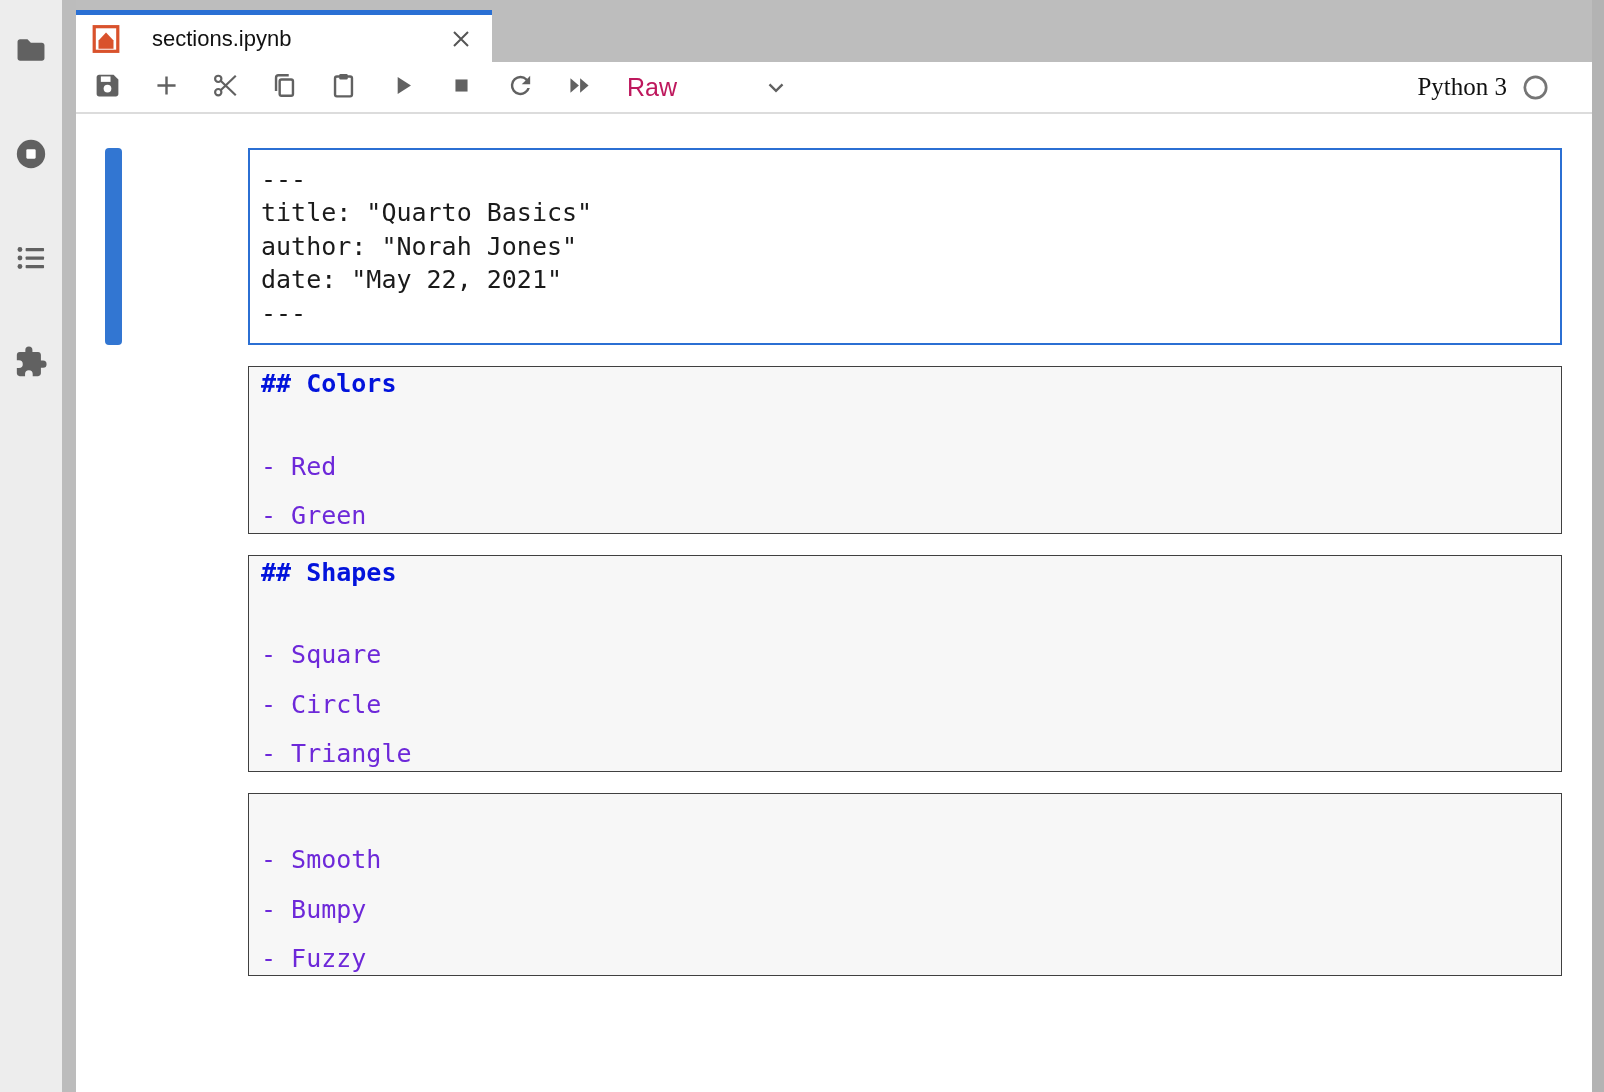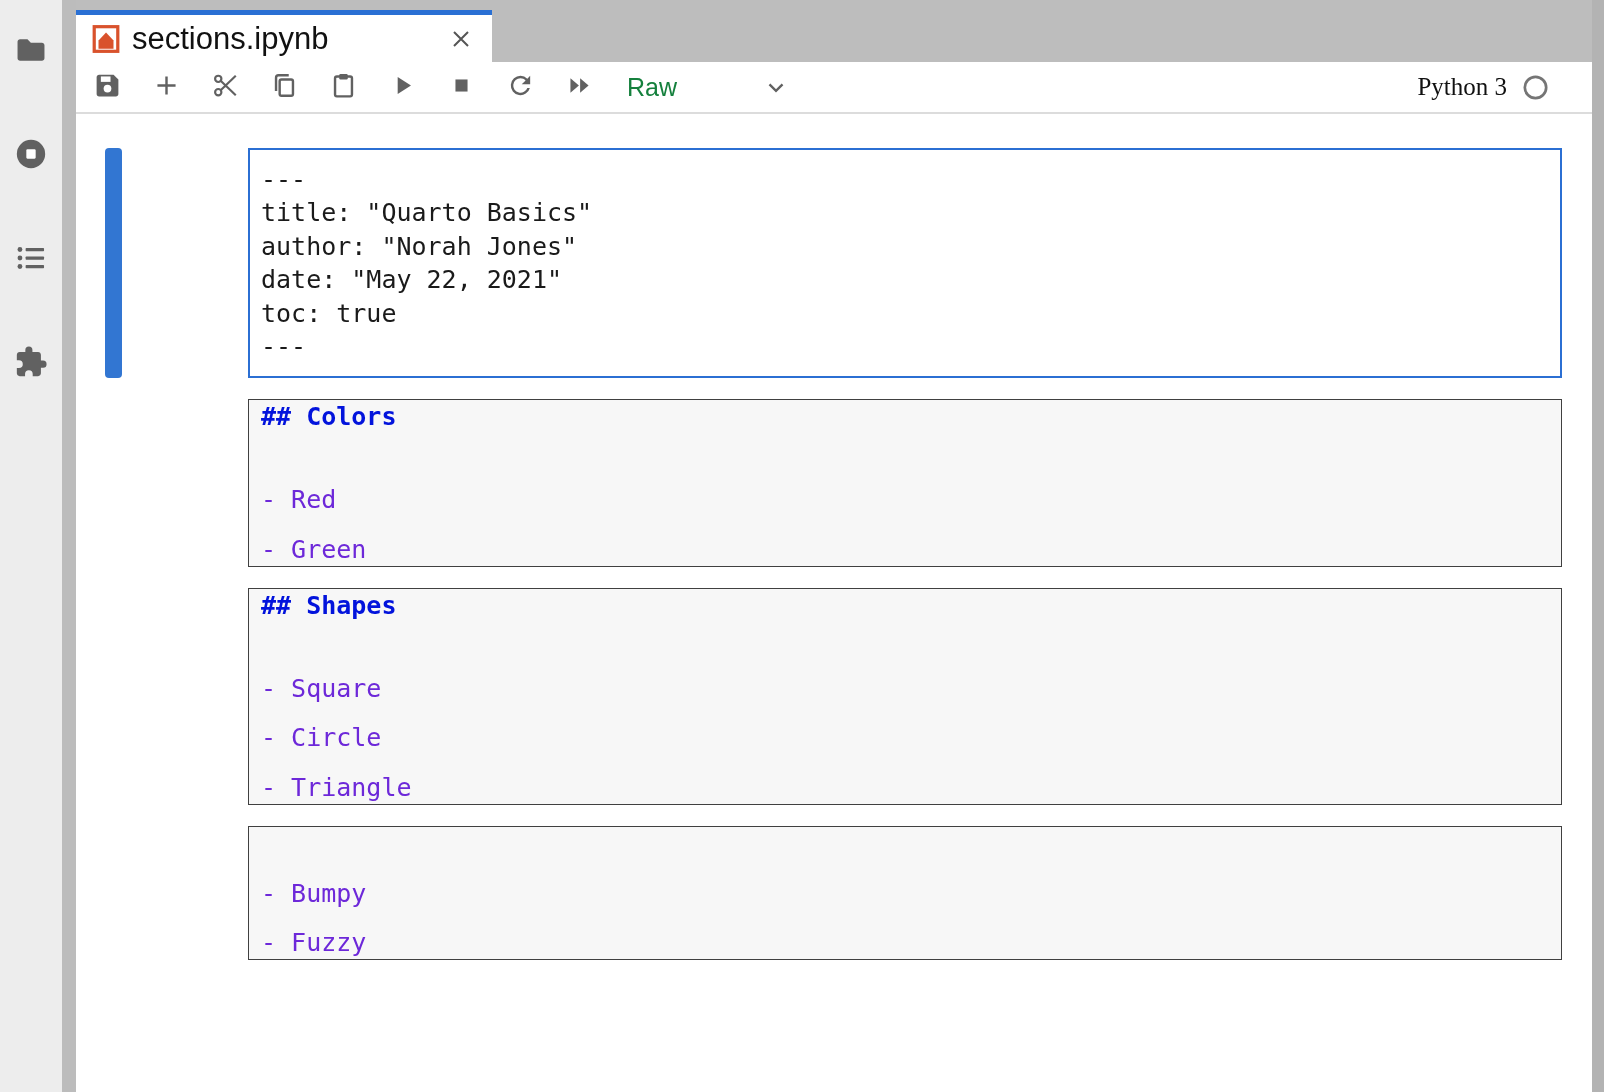--- a/index.html
+++ b/index.html
@@ -18,33 +18,33 @@
 
   
   .main { flex:1; display:flex; flex-direction:column; min-width:0; }
 
   
   .tab-bar { height:62px; background:#bdbdbd; display:flex; align-items:flex-end;
              flex-shrink:0; }
   .tab { width:416px; height:52px; background:#fff; border-top:5px solid #2a70d4;
          display:flex; align-items:center; padding:0 16px 0 16px; cursor:pointer; }
   .tab-icon { width:28px; height:30px; margin-right:12px; flex-shrink:0; }
-  .tab-label { font-size:31px; color:#111; white-space:nowrap; }
+  .tab-label { font-size:22px; color:#111; white-space:nowrap;margin-left:20px; }
   .tab-close { margin-left:auto; width:30px; height:30px; display:flex;
                align-items:center; justify-content:center; cursor:pointer; }
 
   
   .toolbar { height:52px; background:#fff; border-bottom:2px solid #dcdcdc;
              display:flex; align-items:center; padding-left:2px; flex-shrink:0; }
   .tb-btn { width:59px; height:44px; display:flex; align-items:center;
             justify-content:center; cursor:pointer; }
   .tb-btn svg { width:29px; height:29px; }
   .cell-type-select { display:flex; align-items:center; width:162px; margin-left:18px;
                       cursor:pointer; }
-  .cell-type-label { font-size:25px; color:#15803d; }
+  .cell-type-label { font-size:25px; color:#be185d; }
   .cell-type-select svg { margin-left:auto; width:26px; height:26px; }
   .tb-spacer { flex:1; }
   .kernel-area { display:flex; align-items:center; margin-right:43px;font-family:Liberation Serif, serif; }
   .kernel-name { font-size:25px; color:#111; margin-right:15px; cursor:pointer; }
   .kernel-status { width:27px; height:27px; cursor:pointer; }
 
   
   .notebook { flex:1; background:#fff; overflow:hidden; padding-top:34px; }
   .cell-row { display:flex; margin:0 30px 21px 29px; }
   .collapser { width:17px; border-radius:4px; margin-right:126px; flex-shrink:0;
@@ -212,21 +212,20 @@
 
     <div class="notebook">
       <div id="cell-list">
           <div class="cell-row">
             <div class="collapser active"></div>
             <div class="cell raw active">
               <div class="line">---</div>
               <div class="line">title: "Quarto Basics"</div>
               <div class="line">author: "Norah Jones"</div>
               <div class="line">date: "May 22, 2021"</div>
-              <div class="line">toc: true</div>
               <div class="line">---</div>
             </div>
           </div>
           <div class="cell-row">
             <div class="collapser"></div>
             <div class="cell markdown">
               <div class="line header">## Colors</div>
               <div class="line">&nbsp;</div>
               <div class="line list">- Red</div>
               <div class="line list">- Green</div>
@@ -239,20 +238,21 @@
               <div class="line">&nbsp;</div>
               <div class="line list">- Square</div>
               <div class="line list">- Circle</div>
               <div class="line list">- Triangle</div>
             </div>
           </div>
           <div class="cell-row">
             <div class="collapser"></div>
             <div class="cell markdown">
               <div class="line">&nbsp;</div>
+              <div class="line list">- Smooth</div>
               <div class="line list">- Bumpy</div>
               <div class="line list">- Fuzzy</div>
             </div>
           </div>
         </div>
     </div>
 
   </div>
 
   <div class="right-strip"></div>

